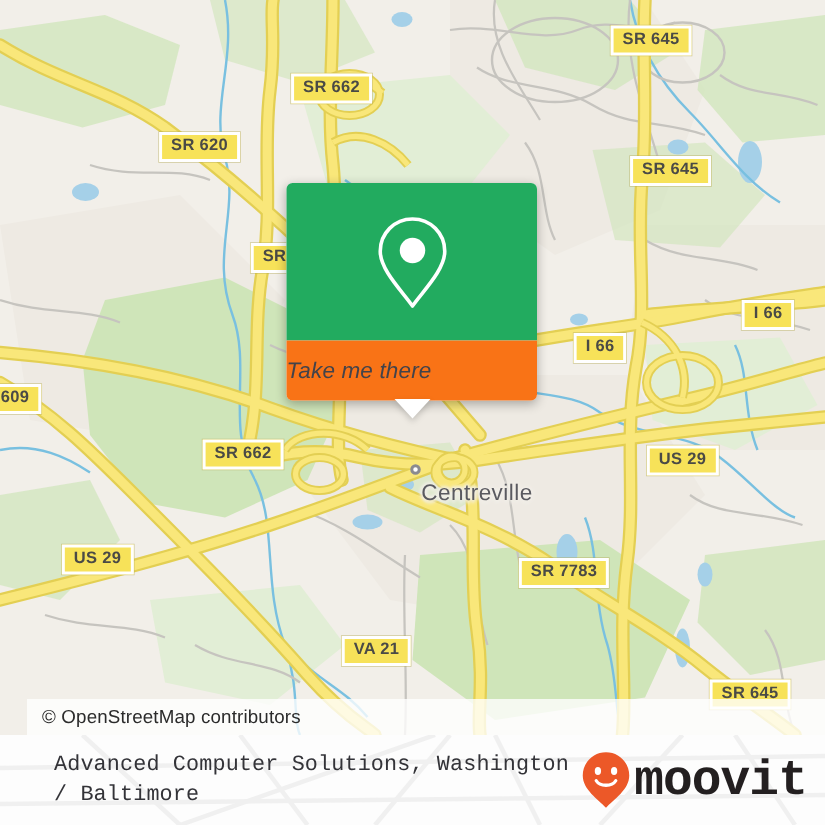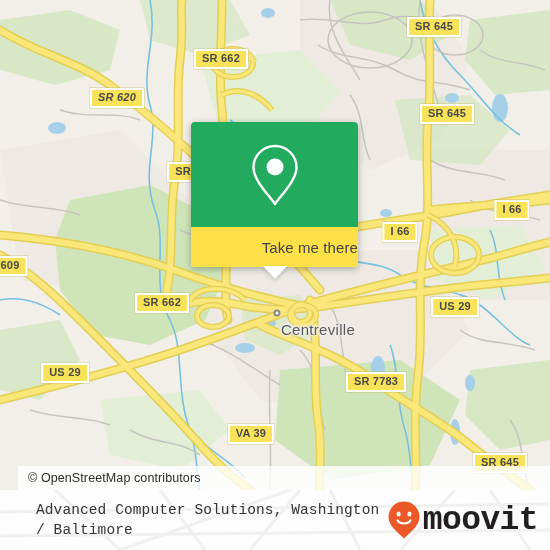--- a/index.html
+++ b/index.html
@@ -78,26 +78,27 @@
   #popup-top {
     height: 105px;
     background: #22ab5f;
     border-radius: 4px 4px 0 0;
     display: flex;
     align-items: center;
     justify-content: center;
   }
   #popup-bottom {
     height: 40px;
-    background: #fde047;
+    background: #f97316;
     border-radius: 0 0 4px 4px;
     display: flex;
     align-items: center;
-    justify-content: flex-end;
+    justify-content: flex-start;
     position: relative;
+    font-style: italic;
   }
   #popup-label {
     color: #43434a;
     font-size: 15px;
     letter-spacing: 0.1px;
   }
   #popup-tail {
     position: absolute;
     left: 50%;
     bottom: -12px;
@@ -317,31 +318,31 @@
         <ellipse cx="233" cy="63" rx="20" ry="14"></ellipse>
       </g>
     </svg>
 
     <div class="place-dot" style="left:277px; top:313px;"></div>
     <div class="place-label" style="left:318px; top:303px;margin-top:26px;">Centreville</div>
 
     <div id="shields">
         <div class="shield" style="left: 434px; top: 27px;">SR 645</div>
         <div class="shield" style="left: 221px; top: 59px;">SR 662</div>
-        <div class="shield" style="left: 117px; top: 98px; font-style: italic;">SR 620</div>
+        <div class="shield" style="left: 133px; top: 98px;">SR 620</div>
         <div class="shield" style="left: 447px; top: 114px;">SR 645</div>
         <div class="shield" style="left: 183px; top: 172px;">SR</div>
         <div class="shield" style="left: 512px; top: 210px;">I 66</div>
         <div class="shield" style="left: 400px; top: 232px;">I 66</div>
         <div class="shield" style="left: 10px; top: 266px;">609</div>
         <div class="shield" style="left: 162px; top: 303px;">SR 662</div>
         <div class="shield" style="left: 455px; top: 307px;">US 29</div>
         <div class="shield" style="left: 65px; top: 373px;">US 29</div>
         <div class="shield" style="left: 376px; top: 382px;">SR 7783</div>
-        <div class="shield" style="left: 251px; top: 434px;">VA 39</div>
+        <div class="shield" style="left: 251px; top: 434px;">VA 21</div>
         <div class="shield" style="left: 500px; top: 463px;">SR 645</div>
       </div>
 
     <div id="popup">
       <div id="popup-top">
         <svg width="54" height="66" viewBox="0 0 54 66">
           <path d="M27 4 C15 4 5.5 13.5 5.5 25.5 C5.5 38 20 52 27 62 C34 52 48.5 38 48.5 25.5 C48.5 13.5 39 4 27 4 Z" fill="none" stroke="#ffffff" stroke-width="2.4" stroke-linejoin="round"></path>
           <circle cx="27" cy="25" r="8.5" fill="#ffffff"></circle>
         </svg>
       </div>

